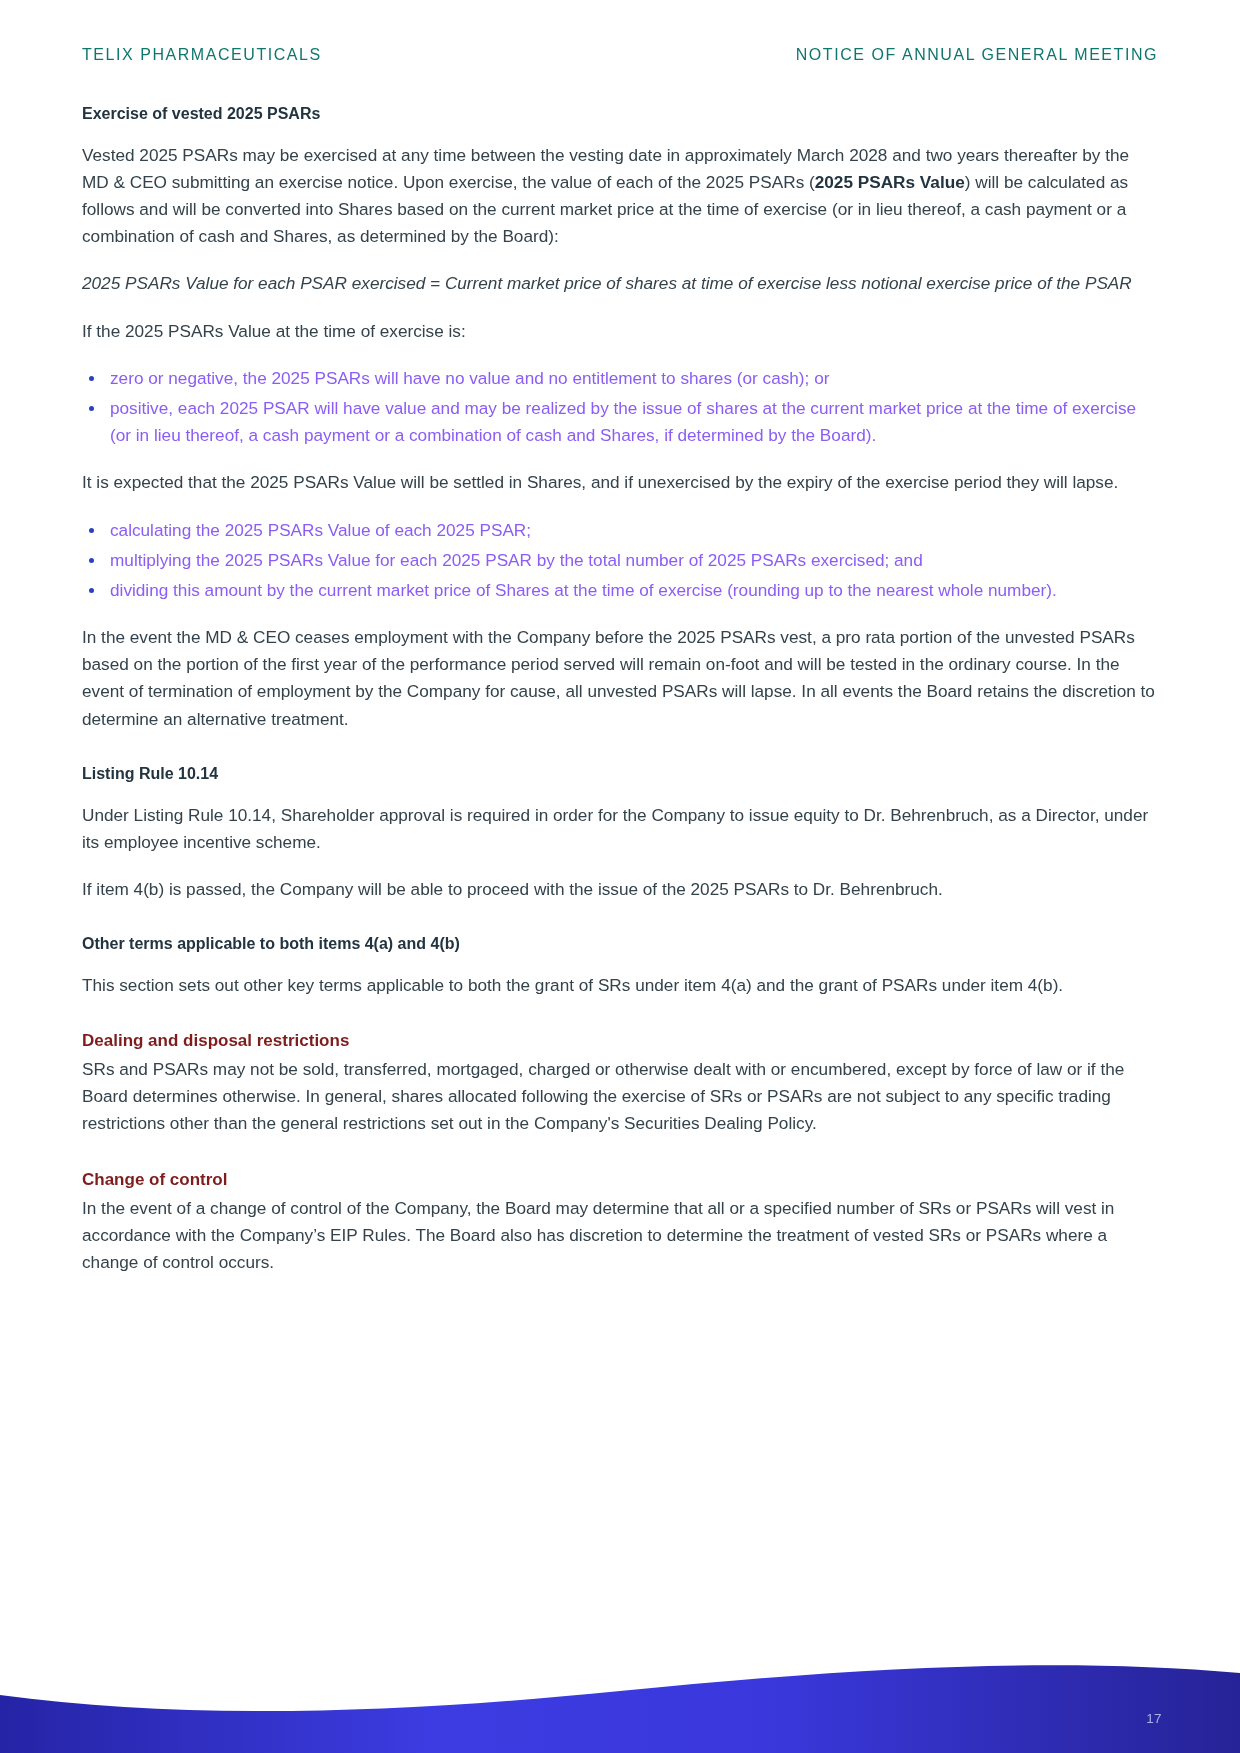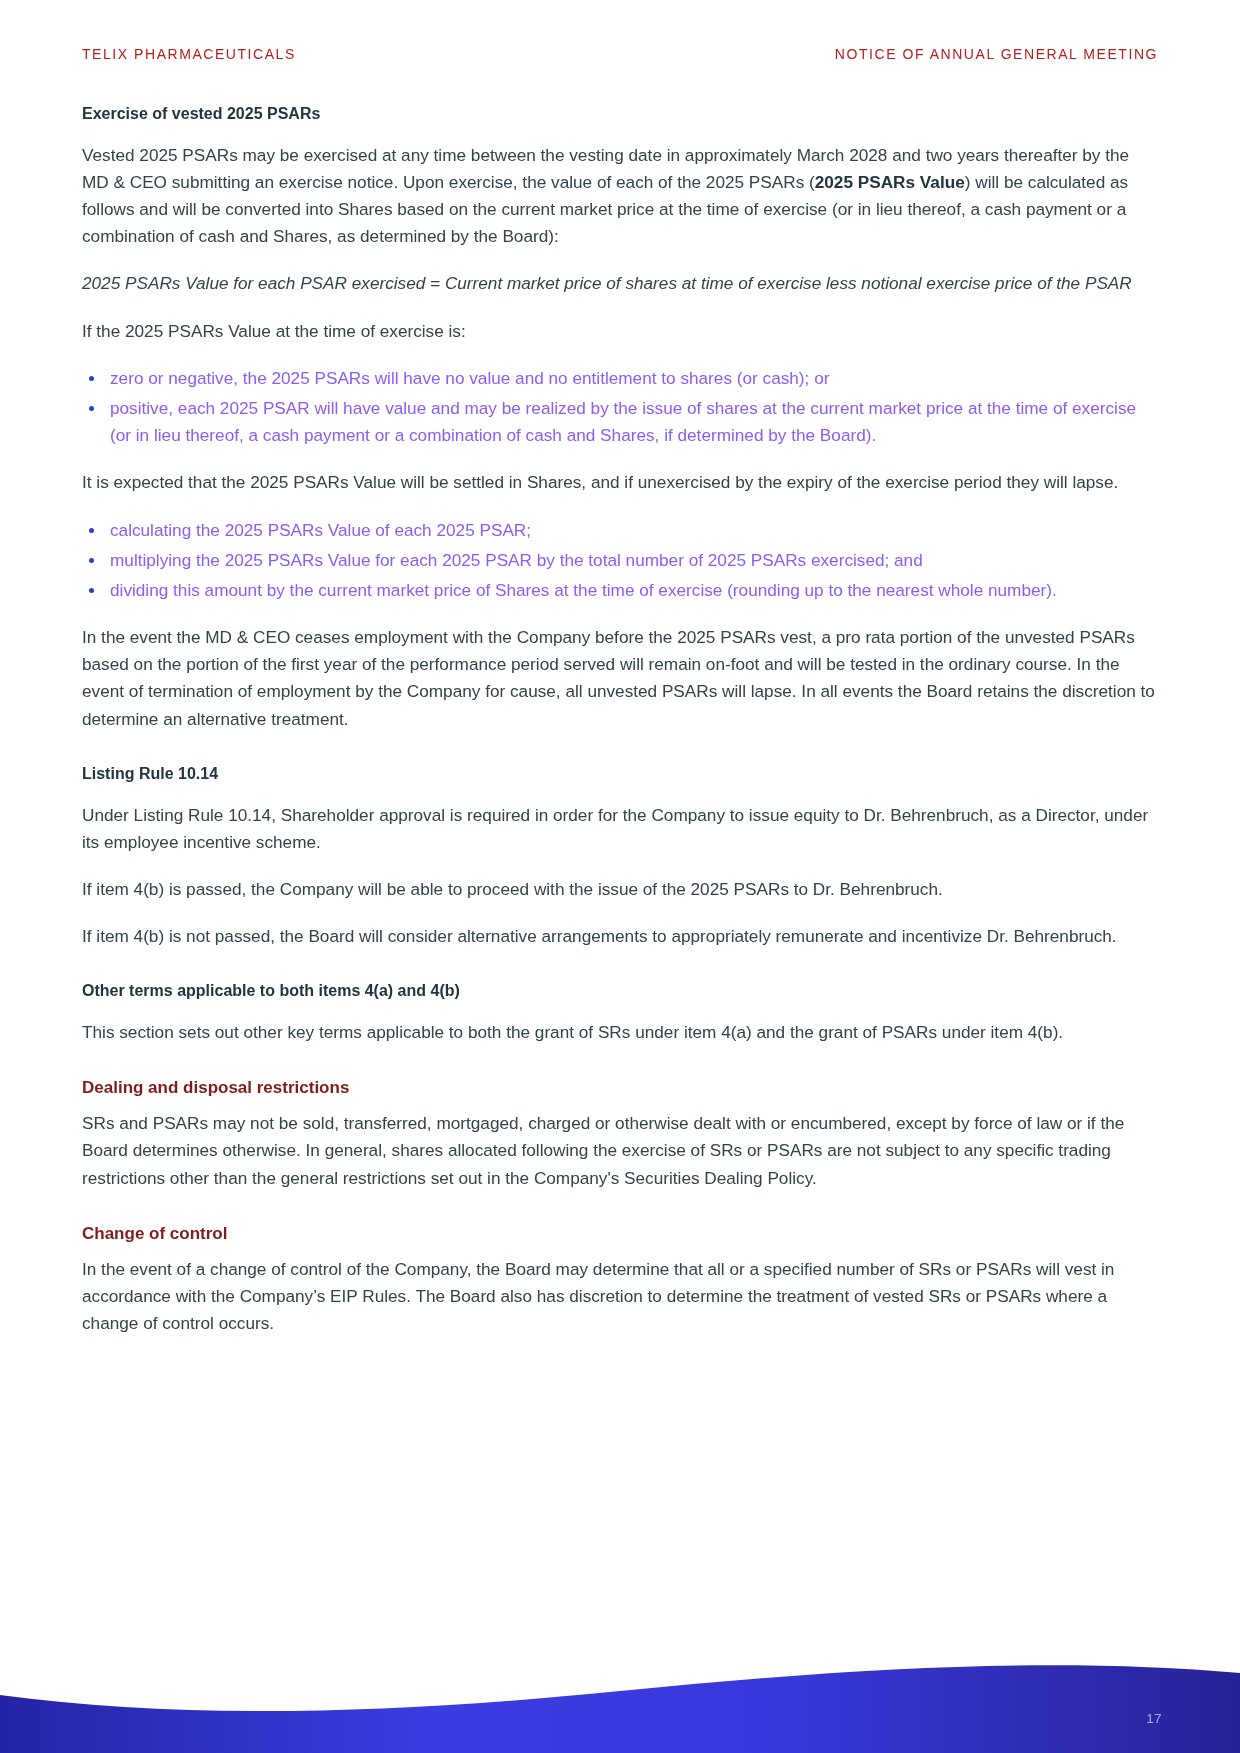--- a/index.html
+++ b/index.html
@@ -27,23 +27,23 @@
   .running-header {
     position: absolute;
     top: 46px;
     left: 82px;
     right: 82px;
     display: flex;
     justify-content: space-between;
     align-items: baseline;
   }
   .running-header .hdr-text {
-    font-size: 14px;
+    font-size: 16px;
     letter-spacing: 1.55px;
-    color: #b91c1c;
+    color: #0f766e;
     font-weight: 500;
     white-space: nowrap;
   }
 
   
   .content {
     position: absolute;
     top: 104px;
     left: 82px;
     width: 1076px;
@@ -64,21 +64,21 @@
     font-size: 17px;
     font-weight: bold;
     color: #7f1d1d;
     margin: 31px 0 4px 0;
     line-height: 1.3;
   }
 
   p.body {
     font-size: 17.2px;
     line-height: 1.58;
-    margin: 11px 0 20px 0;
+    margin: 4px 0 20px 0;
     color: #33424b;
   }
   p.body.italic {
     font-style: italic;
   }
   p.body b {
     font-weight: bold;
     color: #223440;
   }
 
@@ -166,21 +166,20 @@
 
     <p class="body">In the event the MD &amp; CEO ceases employment with the Company before the 2025 PSARs vest, a pro rata portion of the unvested PSARs based on the portion of the first year of the performance period served will remain on-foot and will be tested in the ordinary course. In the event of termination of employment by the Company for cause, all unvested PSARs will lapse. In all events the Board retains the discretion to determine an alternative treatment.</p>
 
 
     <h2 class="sec-head spaced-top">Listing Rule 10.14</h2>
 
     <p class="body">Under Listing Rule 10.14, Shareholder approval is required in order for the Company to issue equity to Dr. Behrenbruch, as a Director, under its employee incentive scheme.</p>
 
     <p class="body">If item 4(b) is passed, the Company will be able to proceed with the issue of the 2025 PSARs to Dr. Behrenbruch.</p>
 
-    <p class="body">If item 4(b) is not passed, the Board will consider alternative arrangements to appropriately remunerate and incentivize Dr. Behrenbruch.</p>
 
     <h2 class="sec-head spaced-top">Other terms applicable to both items 4(a) and 4(b)</h2>
 
     <p class="body">This section sets out other key terms applicable to both the grant of SRs under item 4(a) and the grant of PSARs under item 4(b).</p>
 
     <h3 class="blue-head">Dealing and disposal restrictions</h3>
 
     <p class="body">SRs and PSARs may not be sold, transferred, mortgaged, charged or otherwise dealt with or encumbered, except by force of law or if the Board determines otherwise. In general, shares allocated following the exercise of SRs or PSARs are not subject to any specific trading restrictions other than the general restrictions set out in the Company's Securities Dealing Policy.</p>
 
     <h3 class="blue-head">Change of control</h3>

